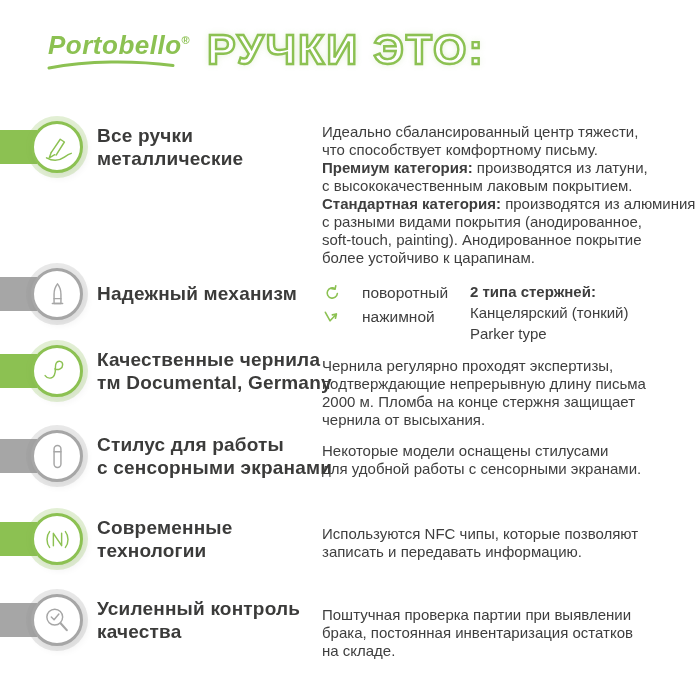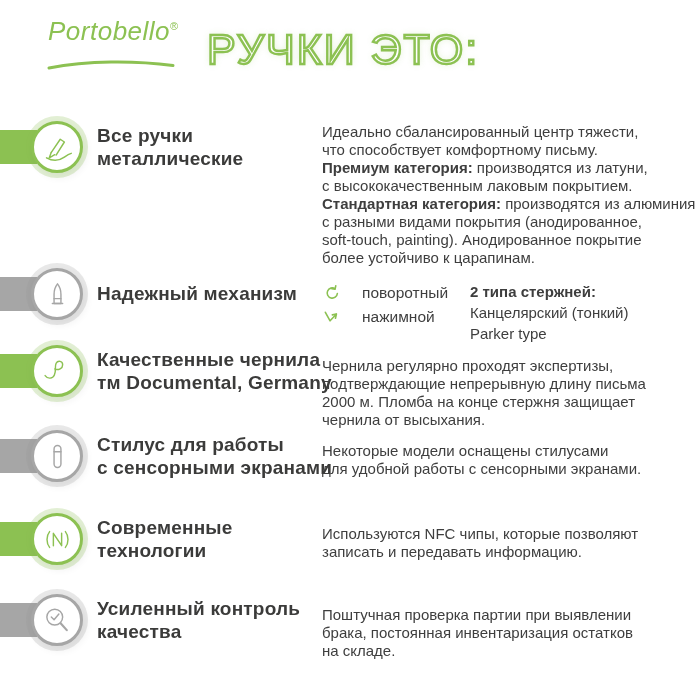--- a/index.html
+++ b/index.html
@@ -6,25 +6,25 @@
     --green:#8CC152; --gray:#A6A6A6;
     --green-halo:rgba(140,193,82,.25); --gray-halo:rgba(150,150,150,.22);
     --heading:#3B3B3A; --body:#3E3E3E;
   }
   *{margin:0;padding:0;box-sizing:border-box}
   body{background:#fff}
   .page{position:relative;width:700px;height:700px;background:#fff;overflow:hidden;
         font-family:"Liberation Sans",sans-serif;}
 
   
-  .logo{position:absolute;left:48px;top:16px;color:var(--green);
-        font-style:italic;font-weight:normal;font-size:26px;letter-spacing:.5px;white-space:nowrap}
+  .logo{position:absolute;left:48px;top:30px;color:var(--green);
+        font-style:italic;font-weight:bold;font-size:26px;letter-spacing:.5px;white-space:nowrap}
   .logo sup{font-size:11px;font-style:normal;vertical-align:super}
   .logo-swoosh{position:absolute;left:46px;top:59px;width:130px;height:12px}
-  .page-title{position:absolute;left:207px;top:25px;font-size:43px;font-weight:400;
+  .page-title{position:absolute;left:207px;top:25px;font-size:43px;font-weight:700;
         letter-spacing:2px;color:#fff;white-space:nowrap;
         -webkit-text-stroke:2.4px var(--green);
         text-shadow:0 0 7px rgba(140,193,82,.30);}
 
   
   .row{position:absolute;left:0;width:700px;height:52px}
   .r1{top:121px}.r2{top:268px}.r3{top:345px}.r4{top:430px}.r5{top:513px}.r6{top:594px}
   .bar{position:absolute;left:0;top:9px;width:37px;height:34px}
   .g .bar{background:var(--green)}
   .gy .bar{background:var(--gray)}

